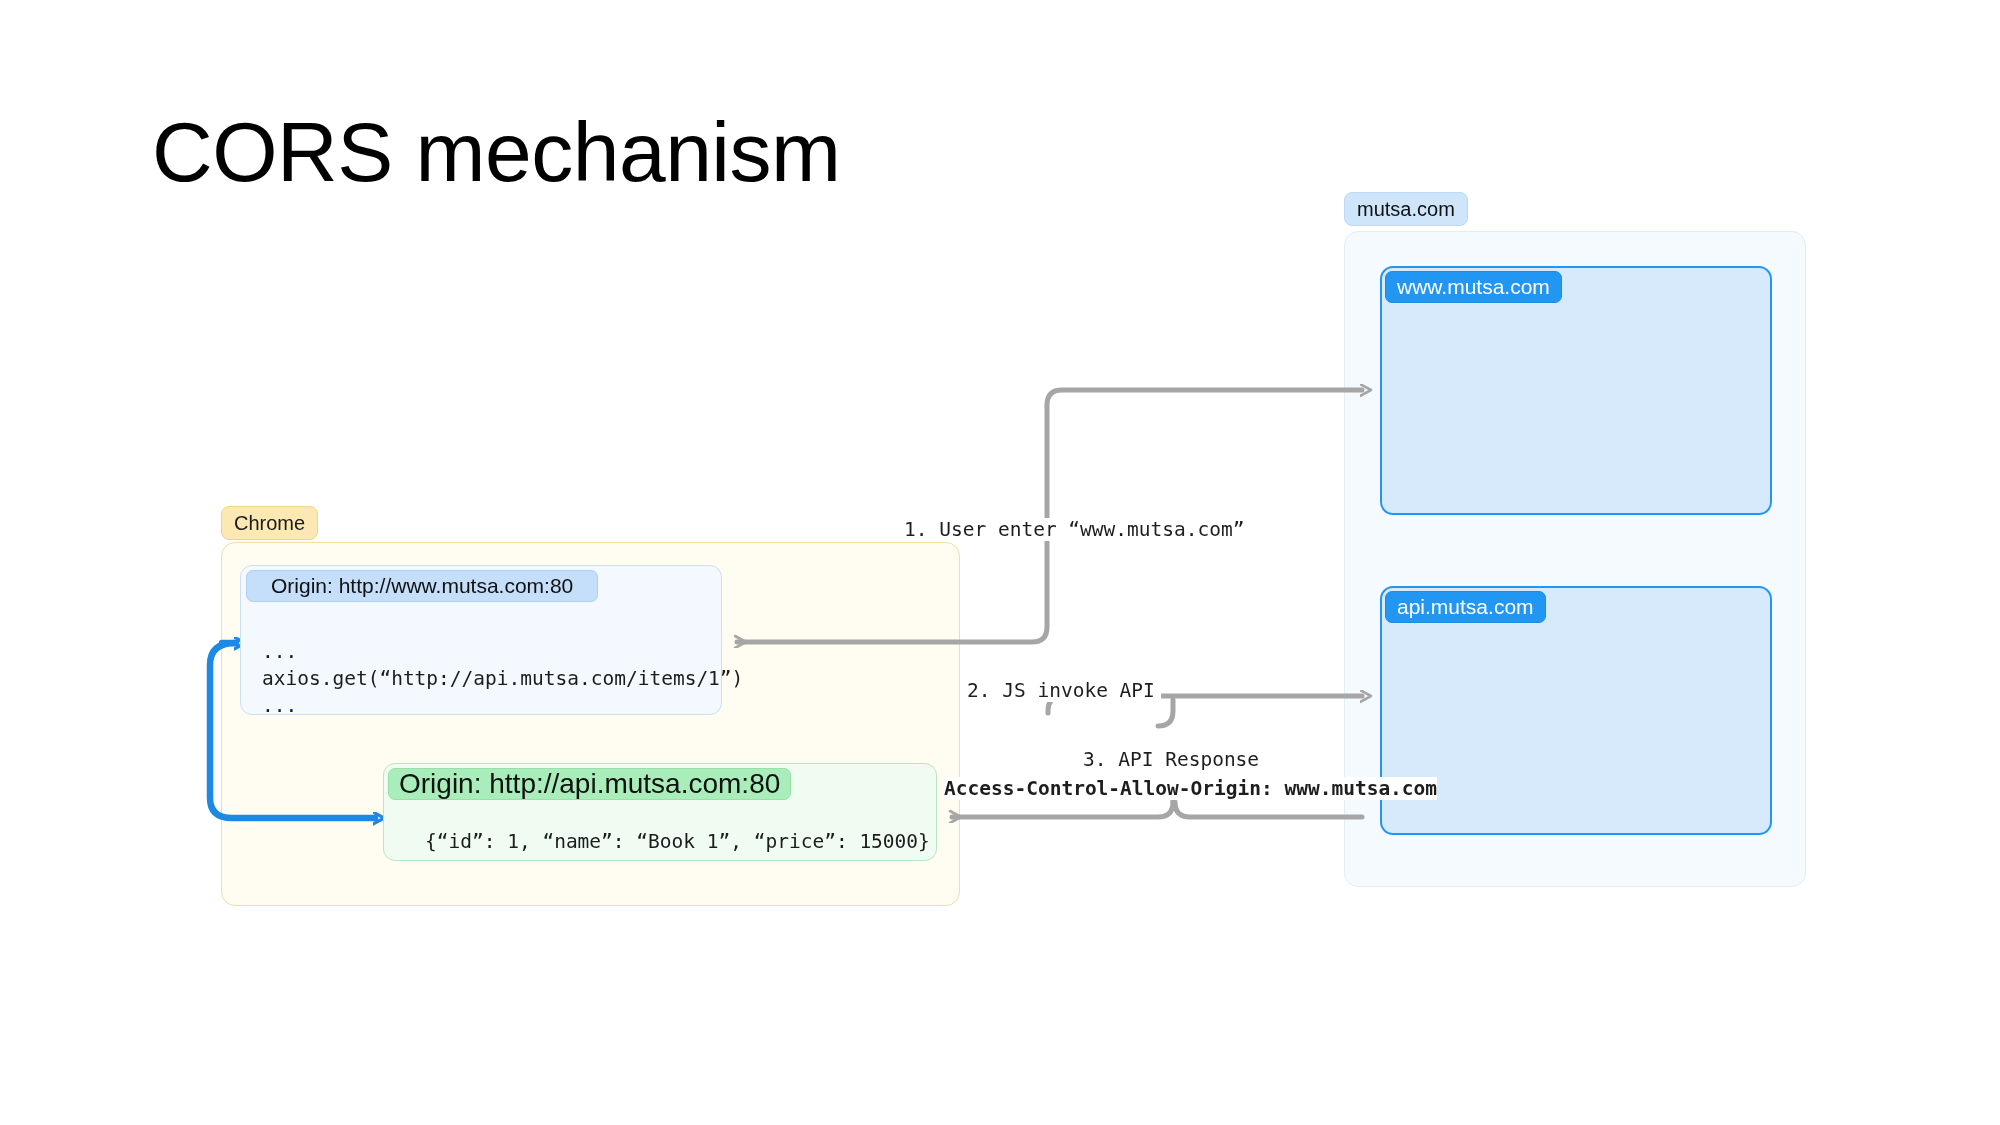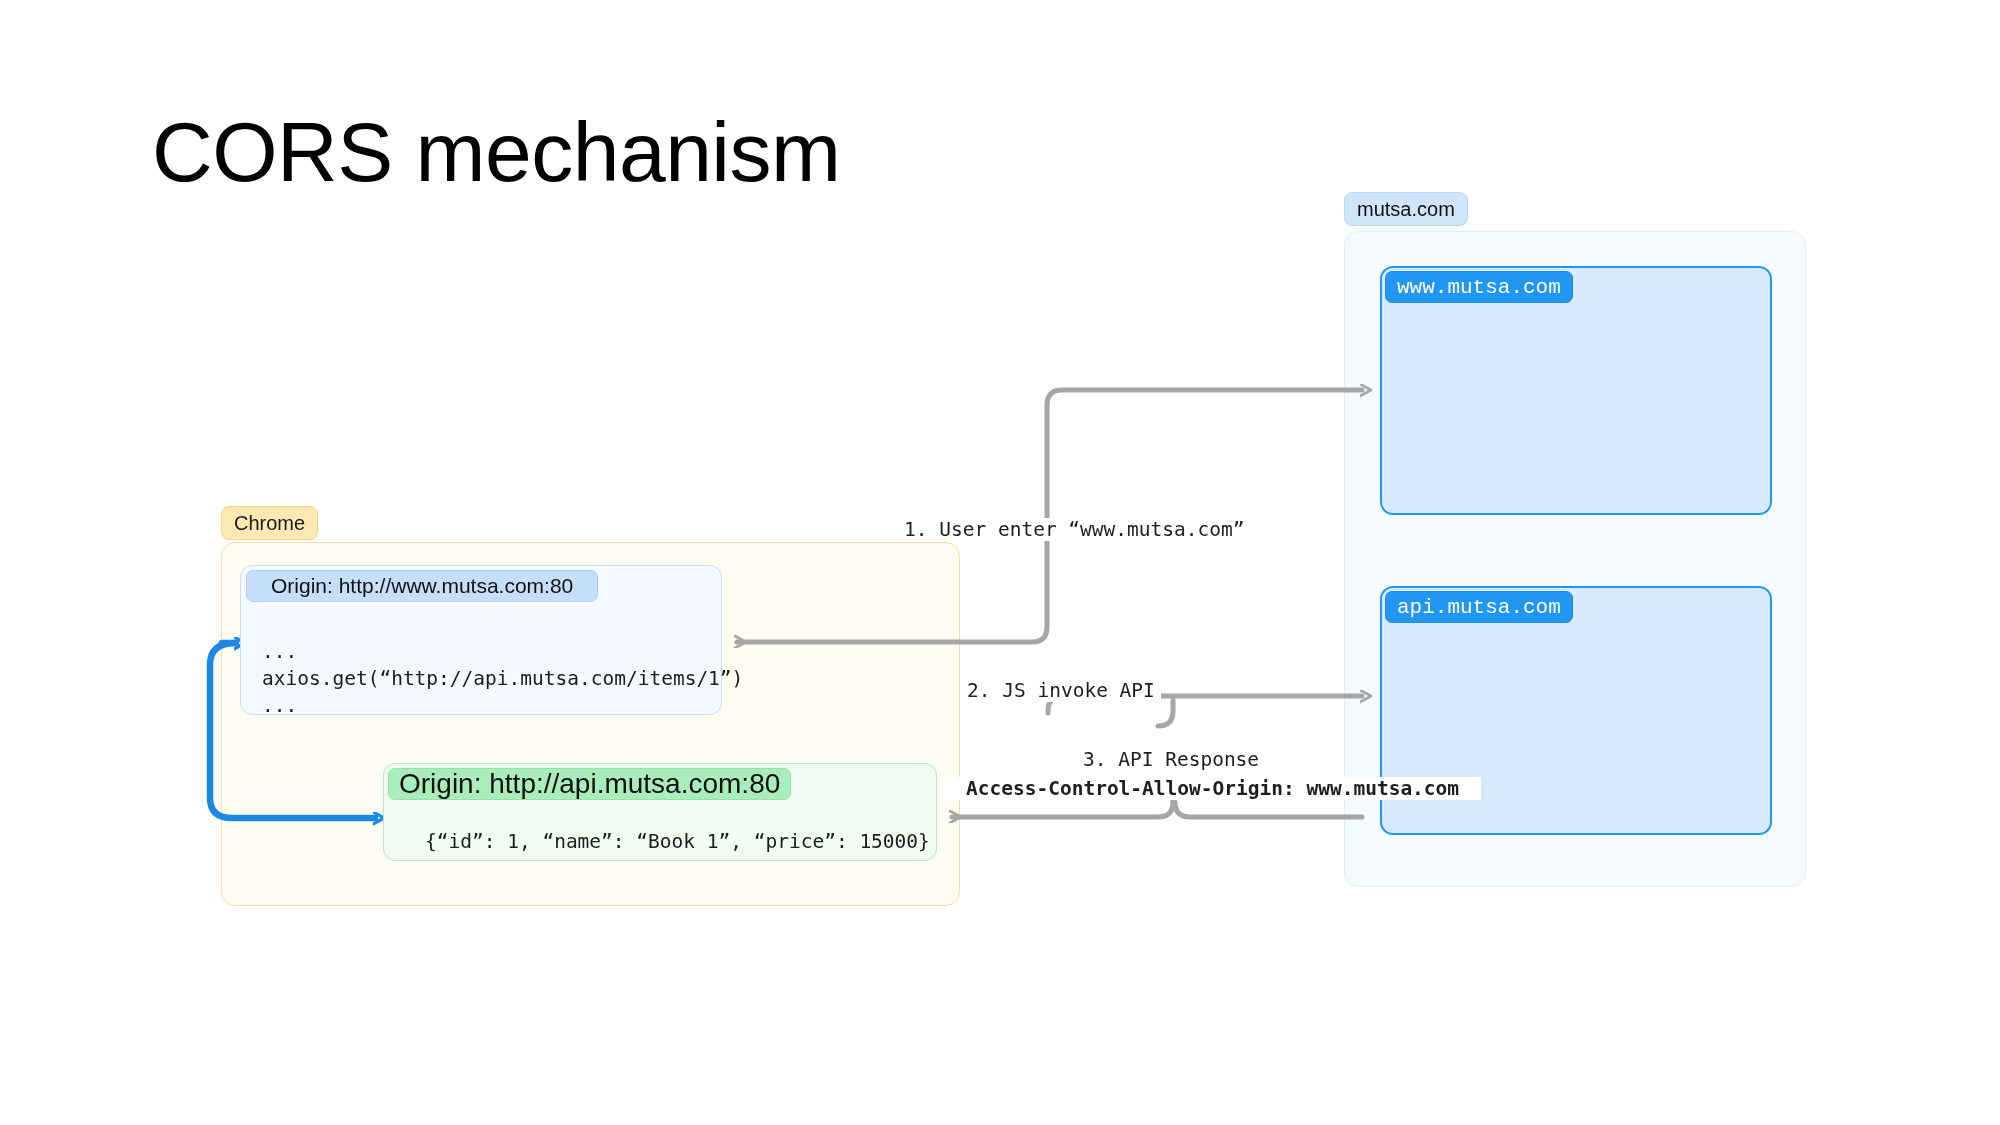--- a/index.html
+++ b/index.html
@@ -187,21 +187,20 @@
   .host-tag {
     left: 0; top: 0;
     height: 32px;
     padding: 0 11px;
     border-radius: 7px;
     background: #2196f3;
     border: 1px solid #1b8de0;
     font-size: 21px;
     color: #ffffff;
     z-index: 5;
-    font-family: Liberation Mono, monospace;
   }
   #host-www-tag { left: 1385px; top: 271px; }
   #host-api-tag { left: 1385px; top: 591px; }
 
   
   .flow-label {
     position: absolute;
     font-family: "DejaVu Sans Mono", monospace;
     color: #1e1e1e;
     white-space: nowrap;
@@ -209,21 +208,21 @@
     z-index: 5;
     margin-top: 12px;
   }
   #label-step1 { left: 898px; top: 506px; font-size: 19.5px; padding: 0 6px; }
   #label-step2 { left: 961px; top: 667px; font-size: 19.5px; padding: 0 6px; }
   #label-step3 { left: 1077px; top: 736px; font-size: 19.5px; padding: 0 6px; }
   #label-step3-header {
     left: 944px; top: 765px;
     font-size: 19.5px;
     font-weight: 700;
-    padding: 0 22px;
+    padding: 0 0;
   }
 
   
   #arrows {
     position: absolute;
     left: 0; top: 0;
     width: 2000px;
     height: 1125px;
     z-index: 3;
     pointer-events: none;

